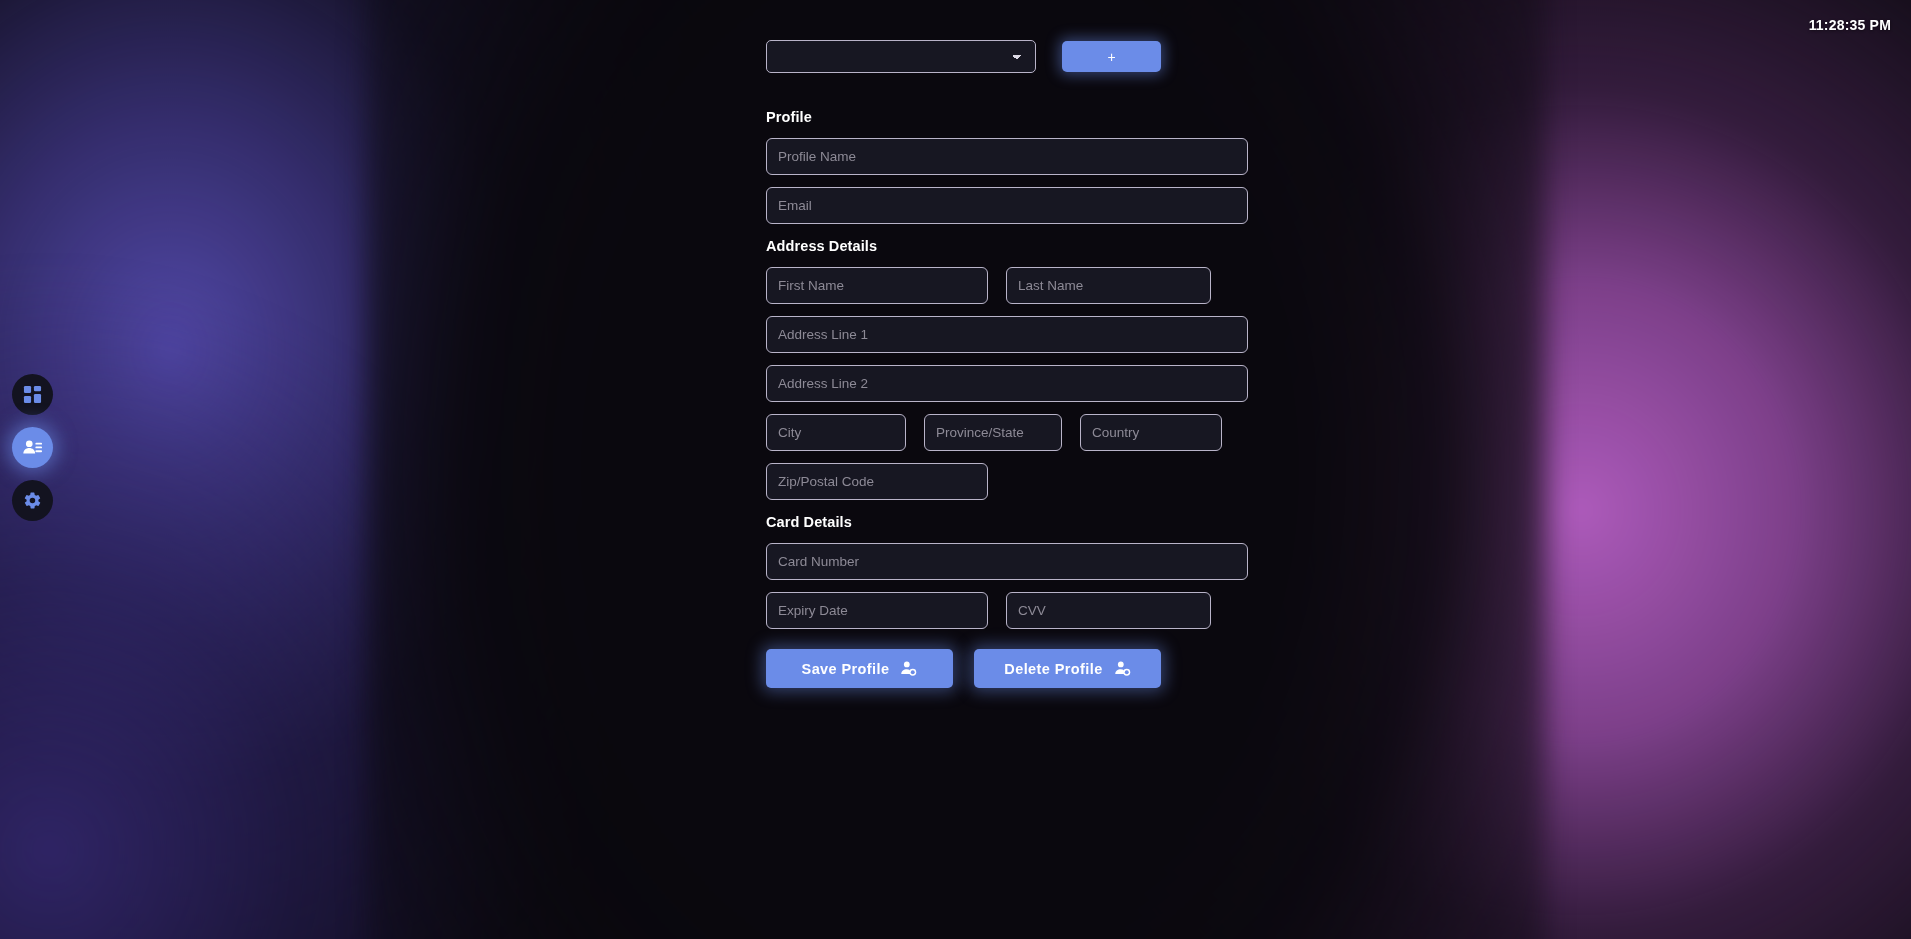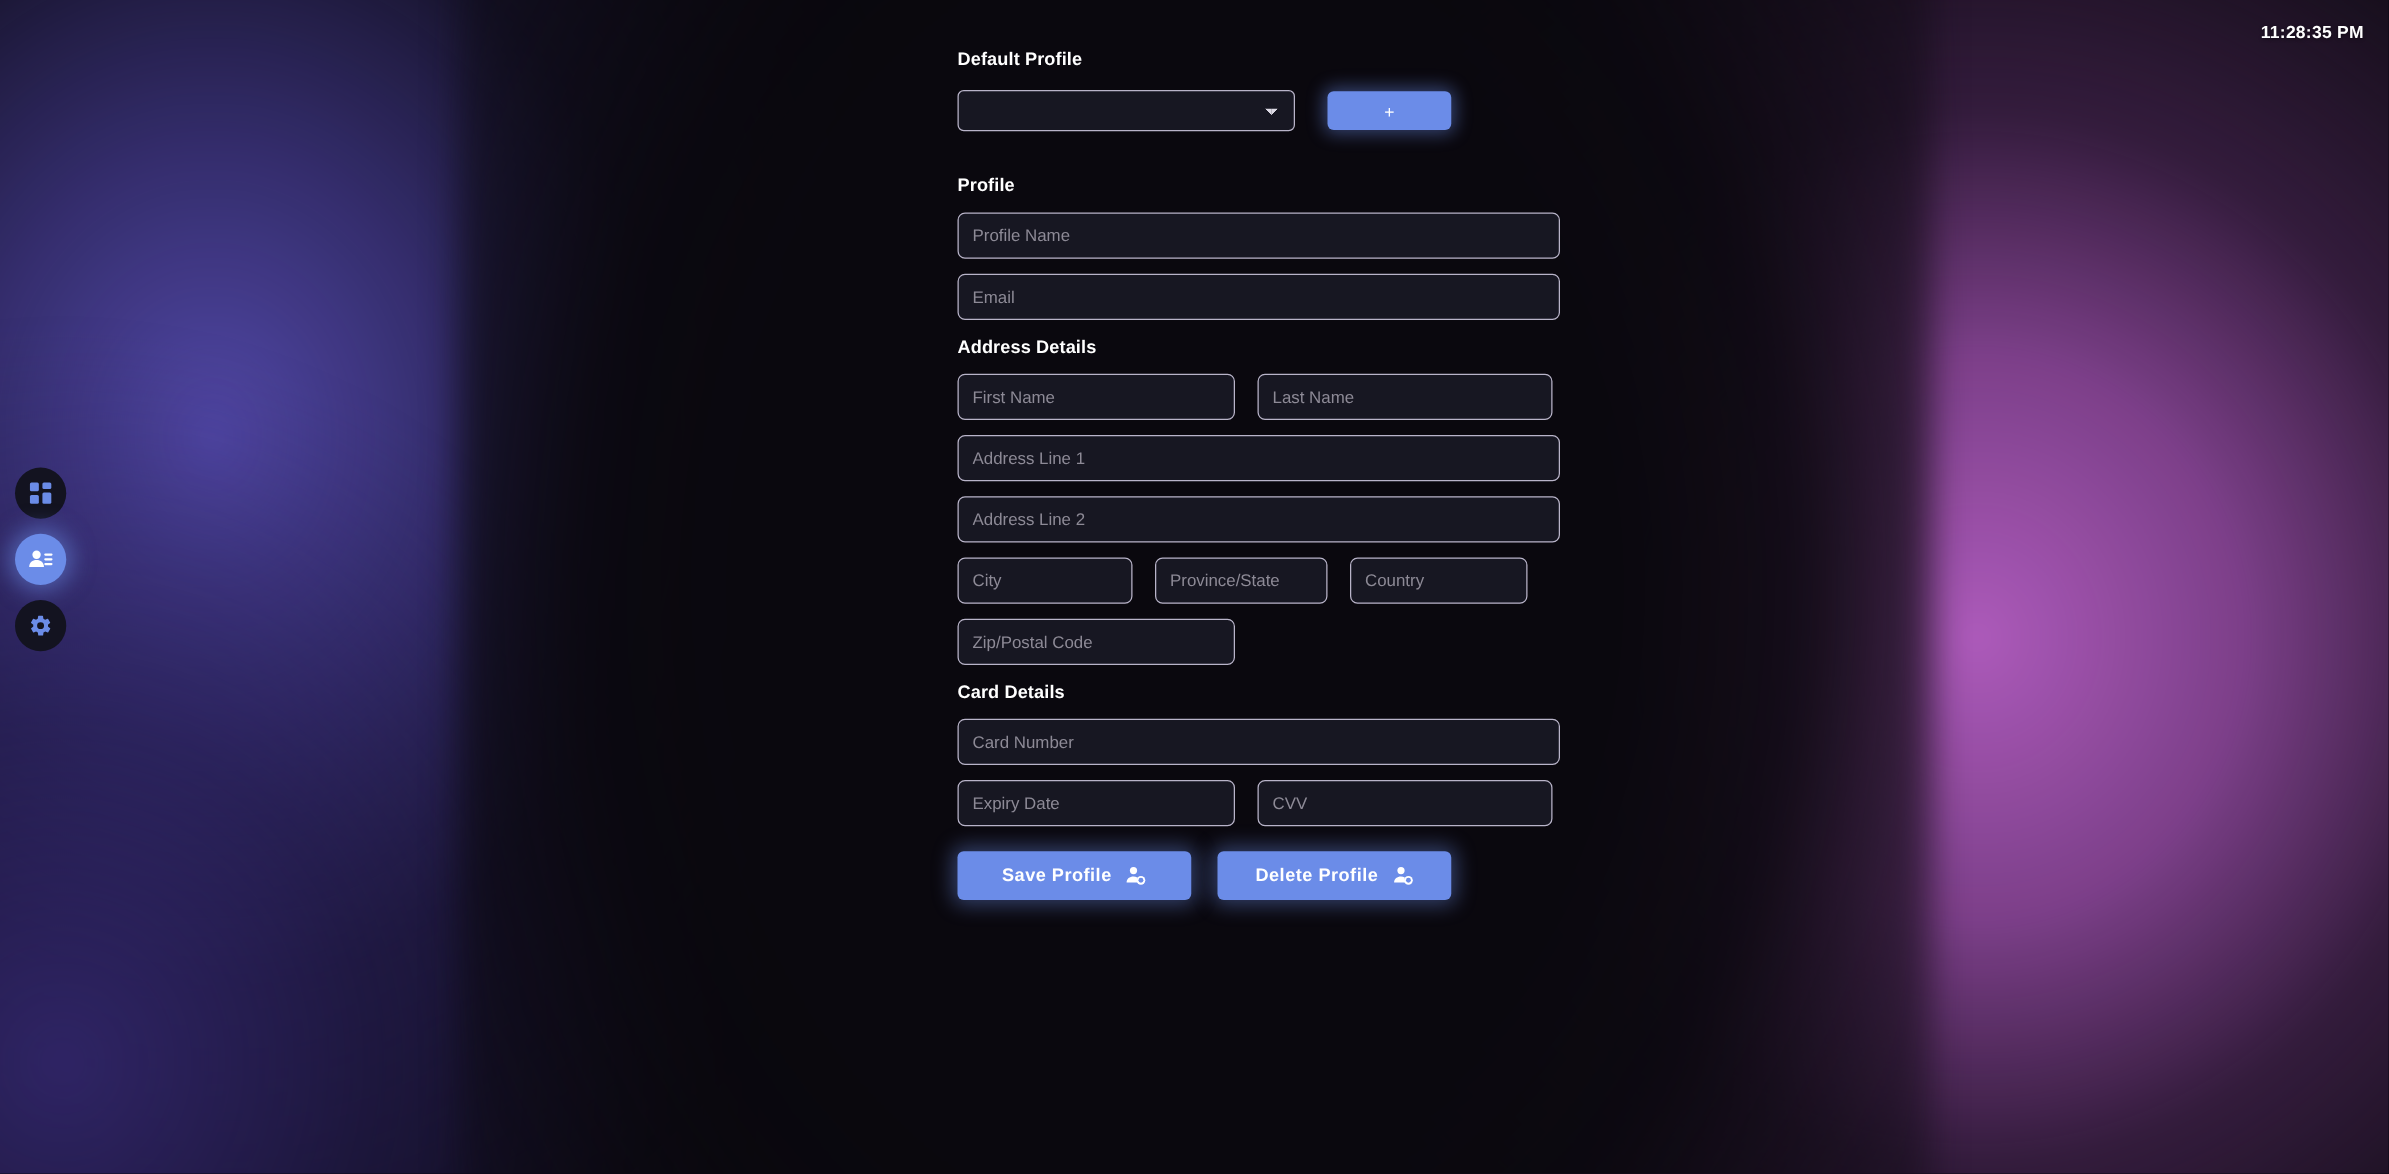--- a/index.html
+++ b/index.html
@@ -162,21 +162,21 @@
     font-family: "Liberation Sans", sans-serif;
     padding: 0 11px;
     outline: none;
     width: 100%;
   }
 
   .field::placeholder { color: #8d8a96; }
 
   .field.full { width: 482px; }
   .field.half-narrow { width: 222px; }
-  .field.half-wide { width: 236px; }
+  .field.half-wide { width: 205px; }
   .w-city { width: 140px; }
   .w-prov { width: 138px; }
   .w-country { width: 142px; }
 
   
   .select-row {
     display: flex;
     align-items: center;
     gap: 26px;
     margin-bottom: 36px;
@@ -292,21 +292,20 @@
       <svg width="19" height="19" viewBox="0 0 24 24">
         <path fill="#6b8ce8" d="M19.4 13c.04-.32.06-.65.06-1s-.02-.68-.07-1l2.11-1.63a.5.5 0 0 0 .12-.64l-2-3.46a.5.5 0 0 0-.6-.22l-2.49 1a7.3 7.3 0 0 0-1.73-1l-.38-2.65A.49.49 0 0 0 13.94 2h-4a.49.49 0 0 0-.48.42l-.38 2.65c-.63.26-1.2.6-1.73 1l-2.49-1a.5.5 0 0 0-.6.22l-2 3.46a.5.5 0 0 0 .12.64L4.6 11c-.05.32-.07.65-.07 1s.02.68.07 1l-2.11 1.63a.5.5 0 0 0-.12.64l2 3.46c.12.22.38.3.6.22l2.49-1c.53.4 1.1.74 1.73 1l.38 2.65c.04.24.24.42.48.42h4c.24 0 .44-.18.48-.42l.38-2.65c.63-.26 1.2-.6 1.73-1l2.49 1c.22.08.48 0 .6-.22l2-3.46a.5.5 0 0 0-.12-.64zM11.94 15.5A3.5 3.5 0 1 1 15.44 12a3.5 3.5 0 0 1-3.5 3.5"></path>
       </svg>
     </span>
   </button>
 
 </nav>
 
 <main id="form-panel">
 
-  <h2 class="section-title">Default Profile</h2>
 
   <div class="select-row">
     <select id="default-profile-select"></select>
     <button id="add-profile-button">+</button>
   </div>
 
   <h2 class="section-title tight">Profile</h2>
 
   <div class="row">
     <input class="field full" placeholder="Profile Name" style="">

